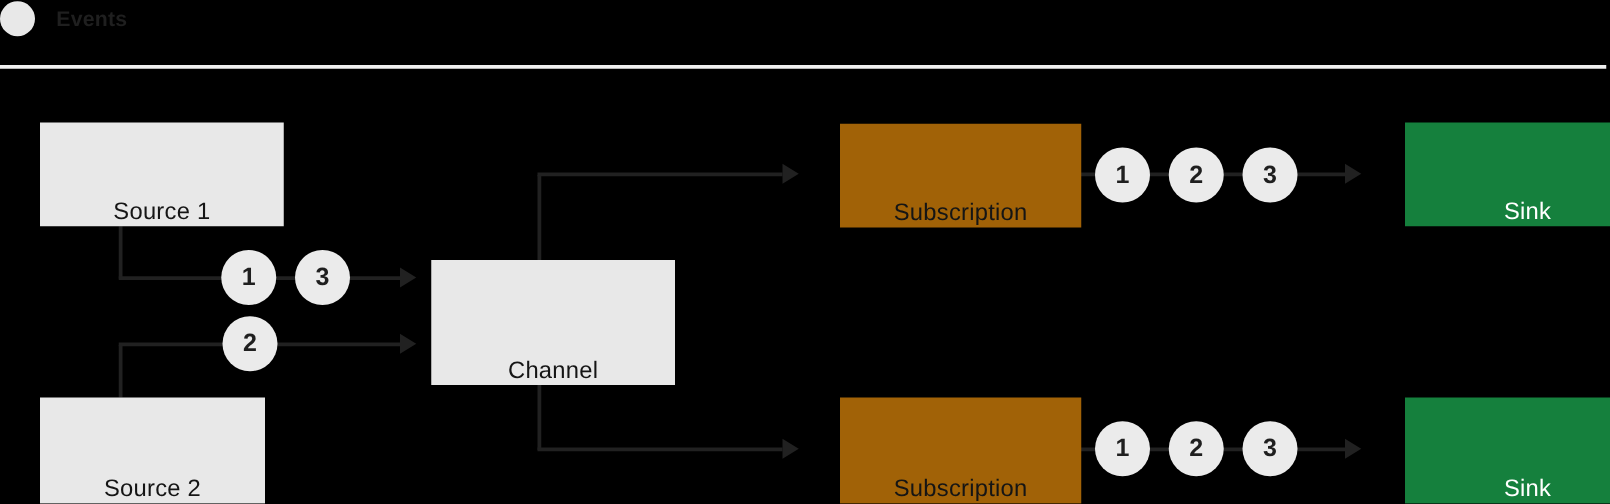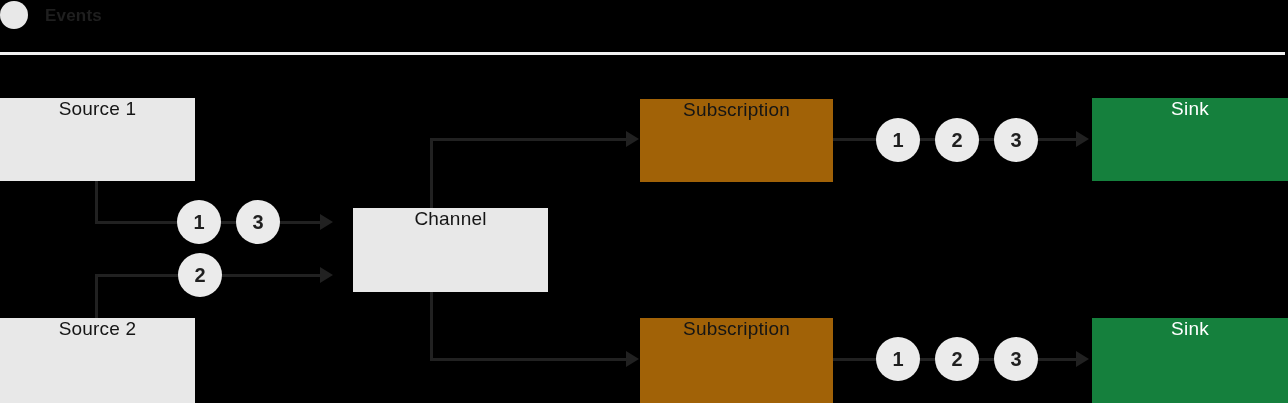--- a/index.html
+++ b/index.html
@@ -34,33 +34,34 @@
   }
   .separator {
     left: 0; top: 52px;
     width: 1285px; height: 3px;
     background: #f0f0f0;
   }
 
   
   .node {
     display: flex;
-    align-items: flex-start;
+    align-items: flex-end;
     justify-content: center;
     font-size: 19px;
     color: #151515;
     letter-spacing: 0.2px;
+    margin-left: 32px;
   }
   .node-gray  { background: #e8e8e8; }
   .node-lblue { background: #a16207; }
   .node-blue  { background: #15803d; color: #ffffff; }
 
   .source1    { left: 0;    top: 98;  width: 195px; height: 83px; top: 98px; }
-  .source2    { left: 0;    top: 318px; width: 195px; height: 85px; }
-  .channel    { left: 353px; top: 208px; width: 195px; height: 84px; }
+  .source2    { left: 0;    top: 318px; width: 180px; height: 85px; }
+  .channel    { left: 313px; top: 208px; width: 195px; height: 100px; }
   .sub-top    { left: 640px; top: 99px;  width: 193px; height: 83px; }
   .sub-bottom { left: 640px; top: 318px; width: 193px; height: 85px; }
   .sink-top   { left: 1092px; top: 98px;  width: 196px; height: 83px; }
   .sink-bottom{ left: 1092px; top: 318px; width: 196px; height: 85px; }
 
   
   .line { background: #212121; }
   .a-v { left: 95px;  top: 181px; width: 3px;   height: 42px; }
   .a-h { left: 95px;  top: 221px; width: 226px; height: 3px; }
   .b-v { left: 95px;  top: 276px; width: 3px;   height: 42px; }

